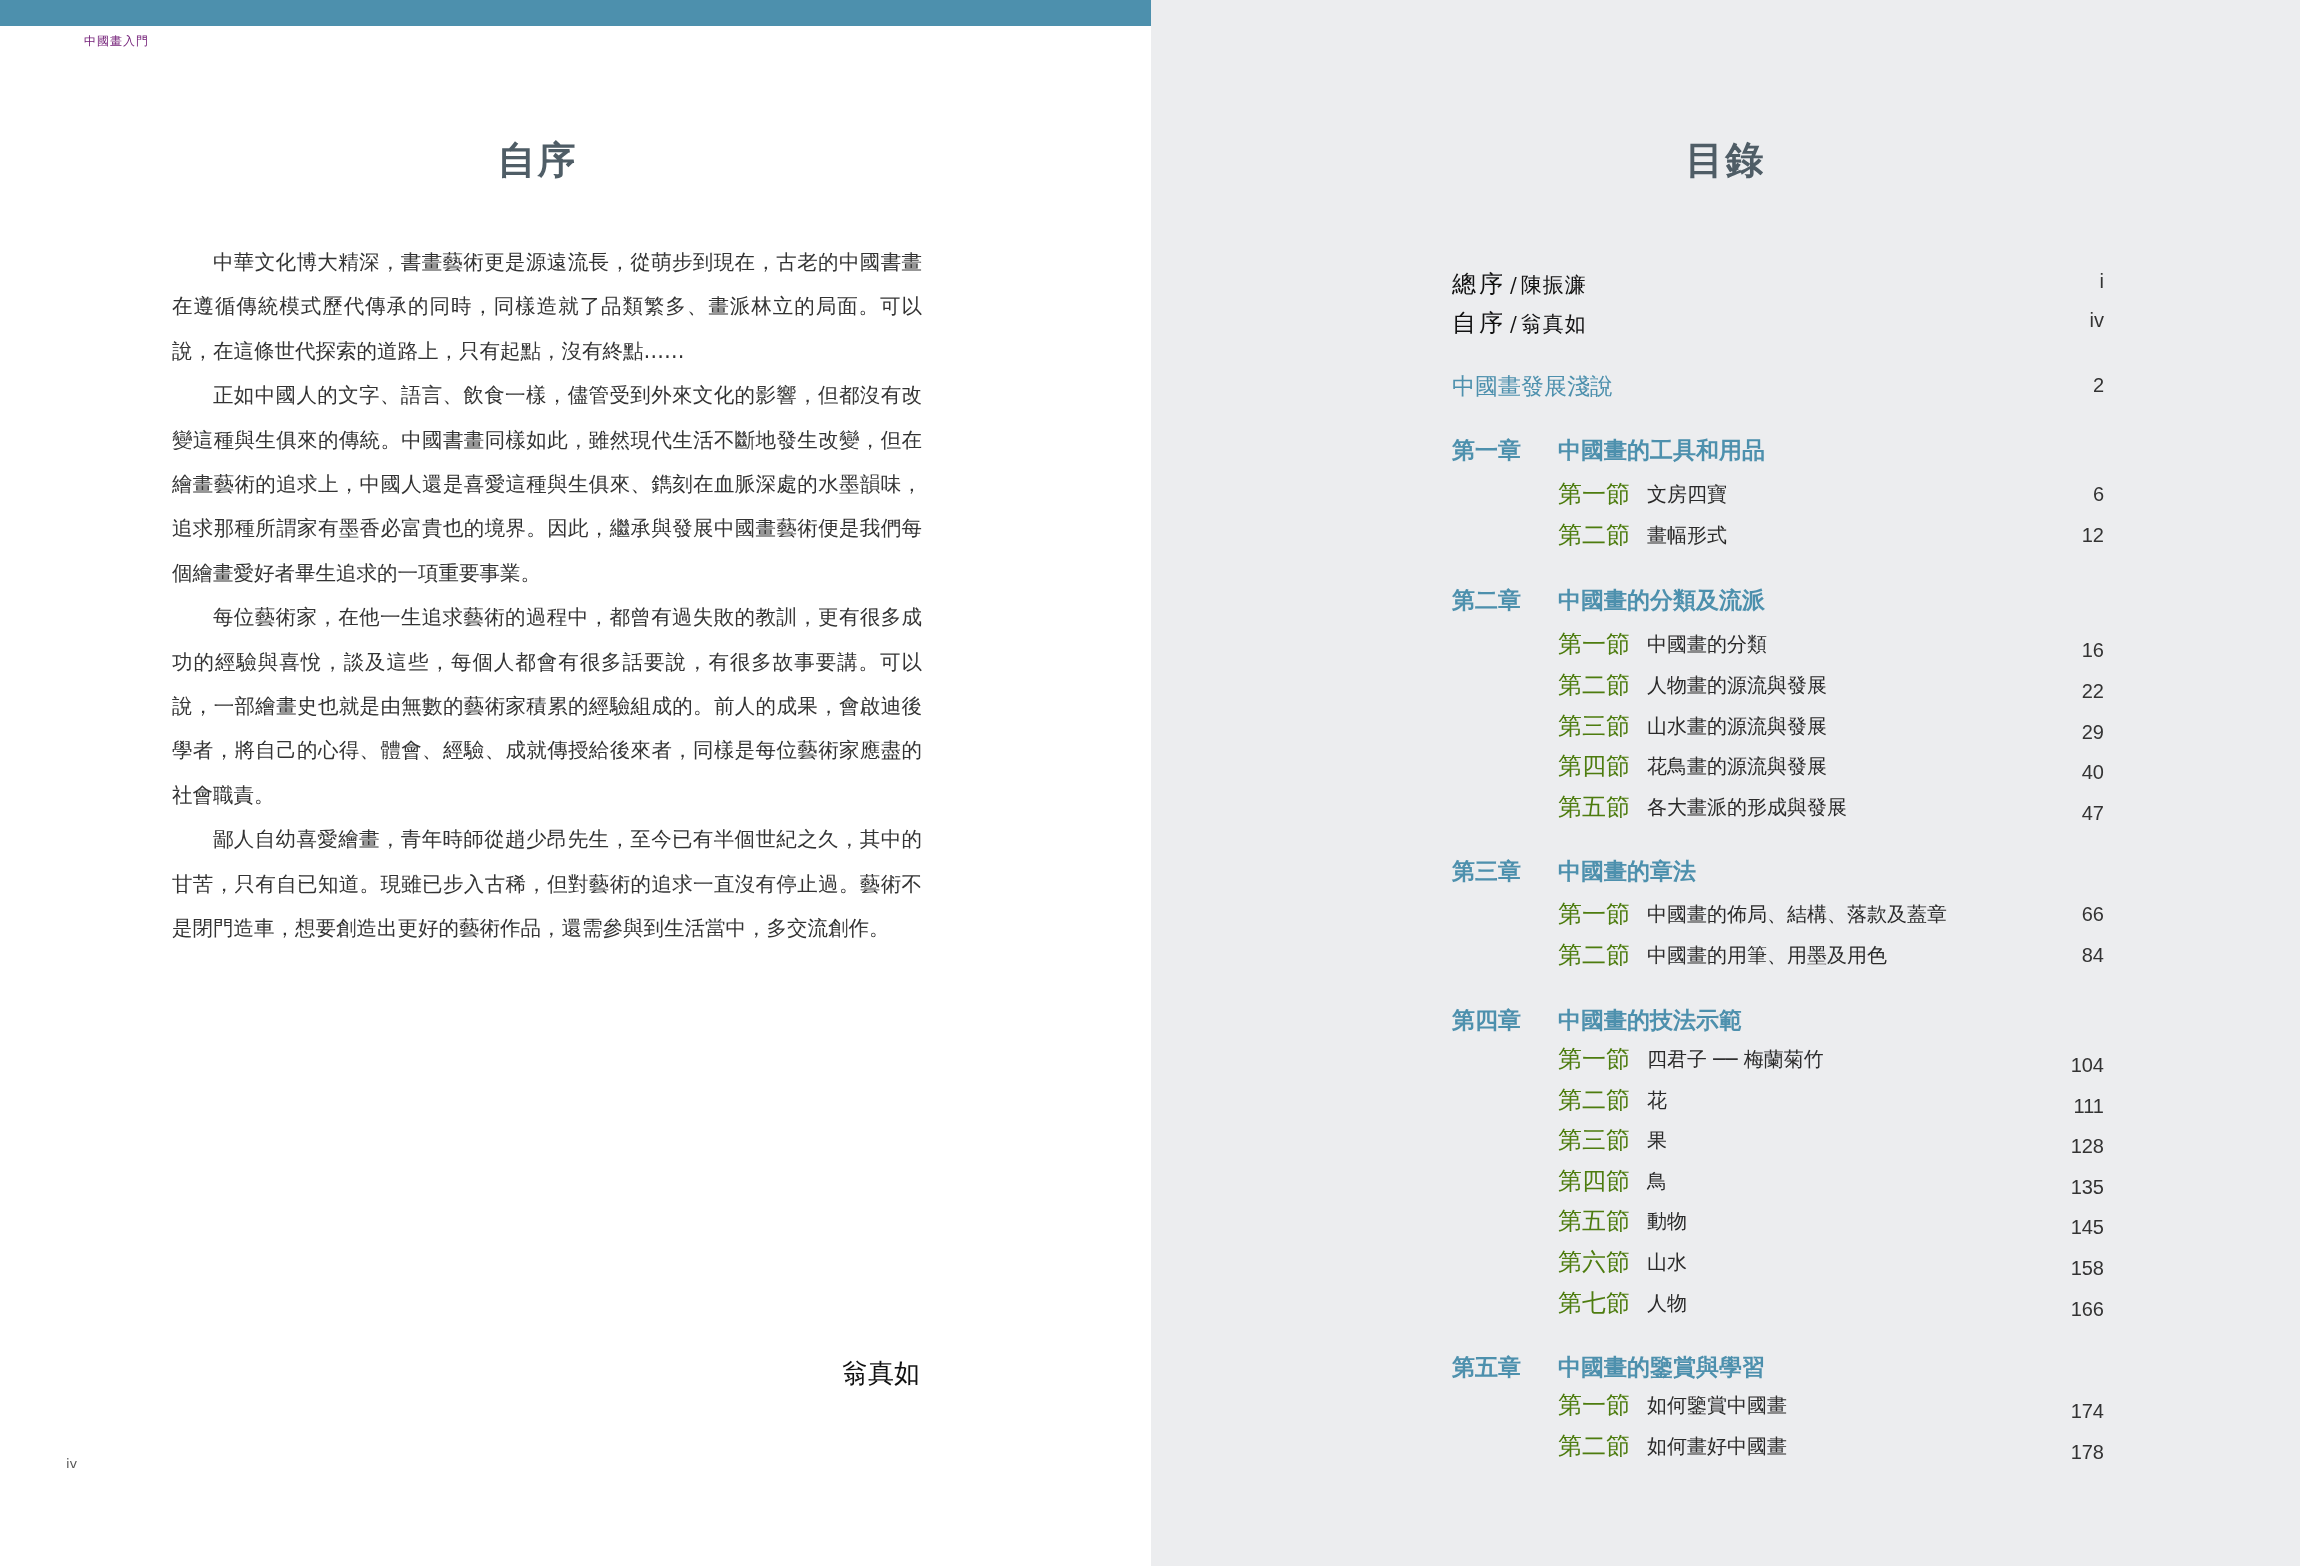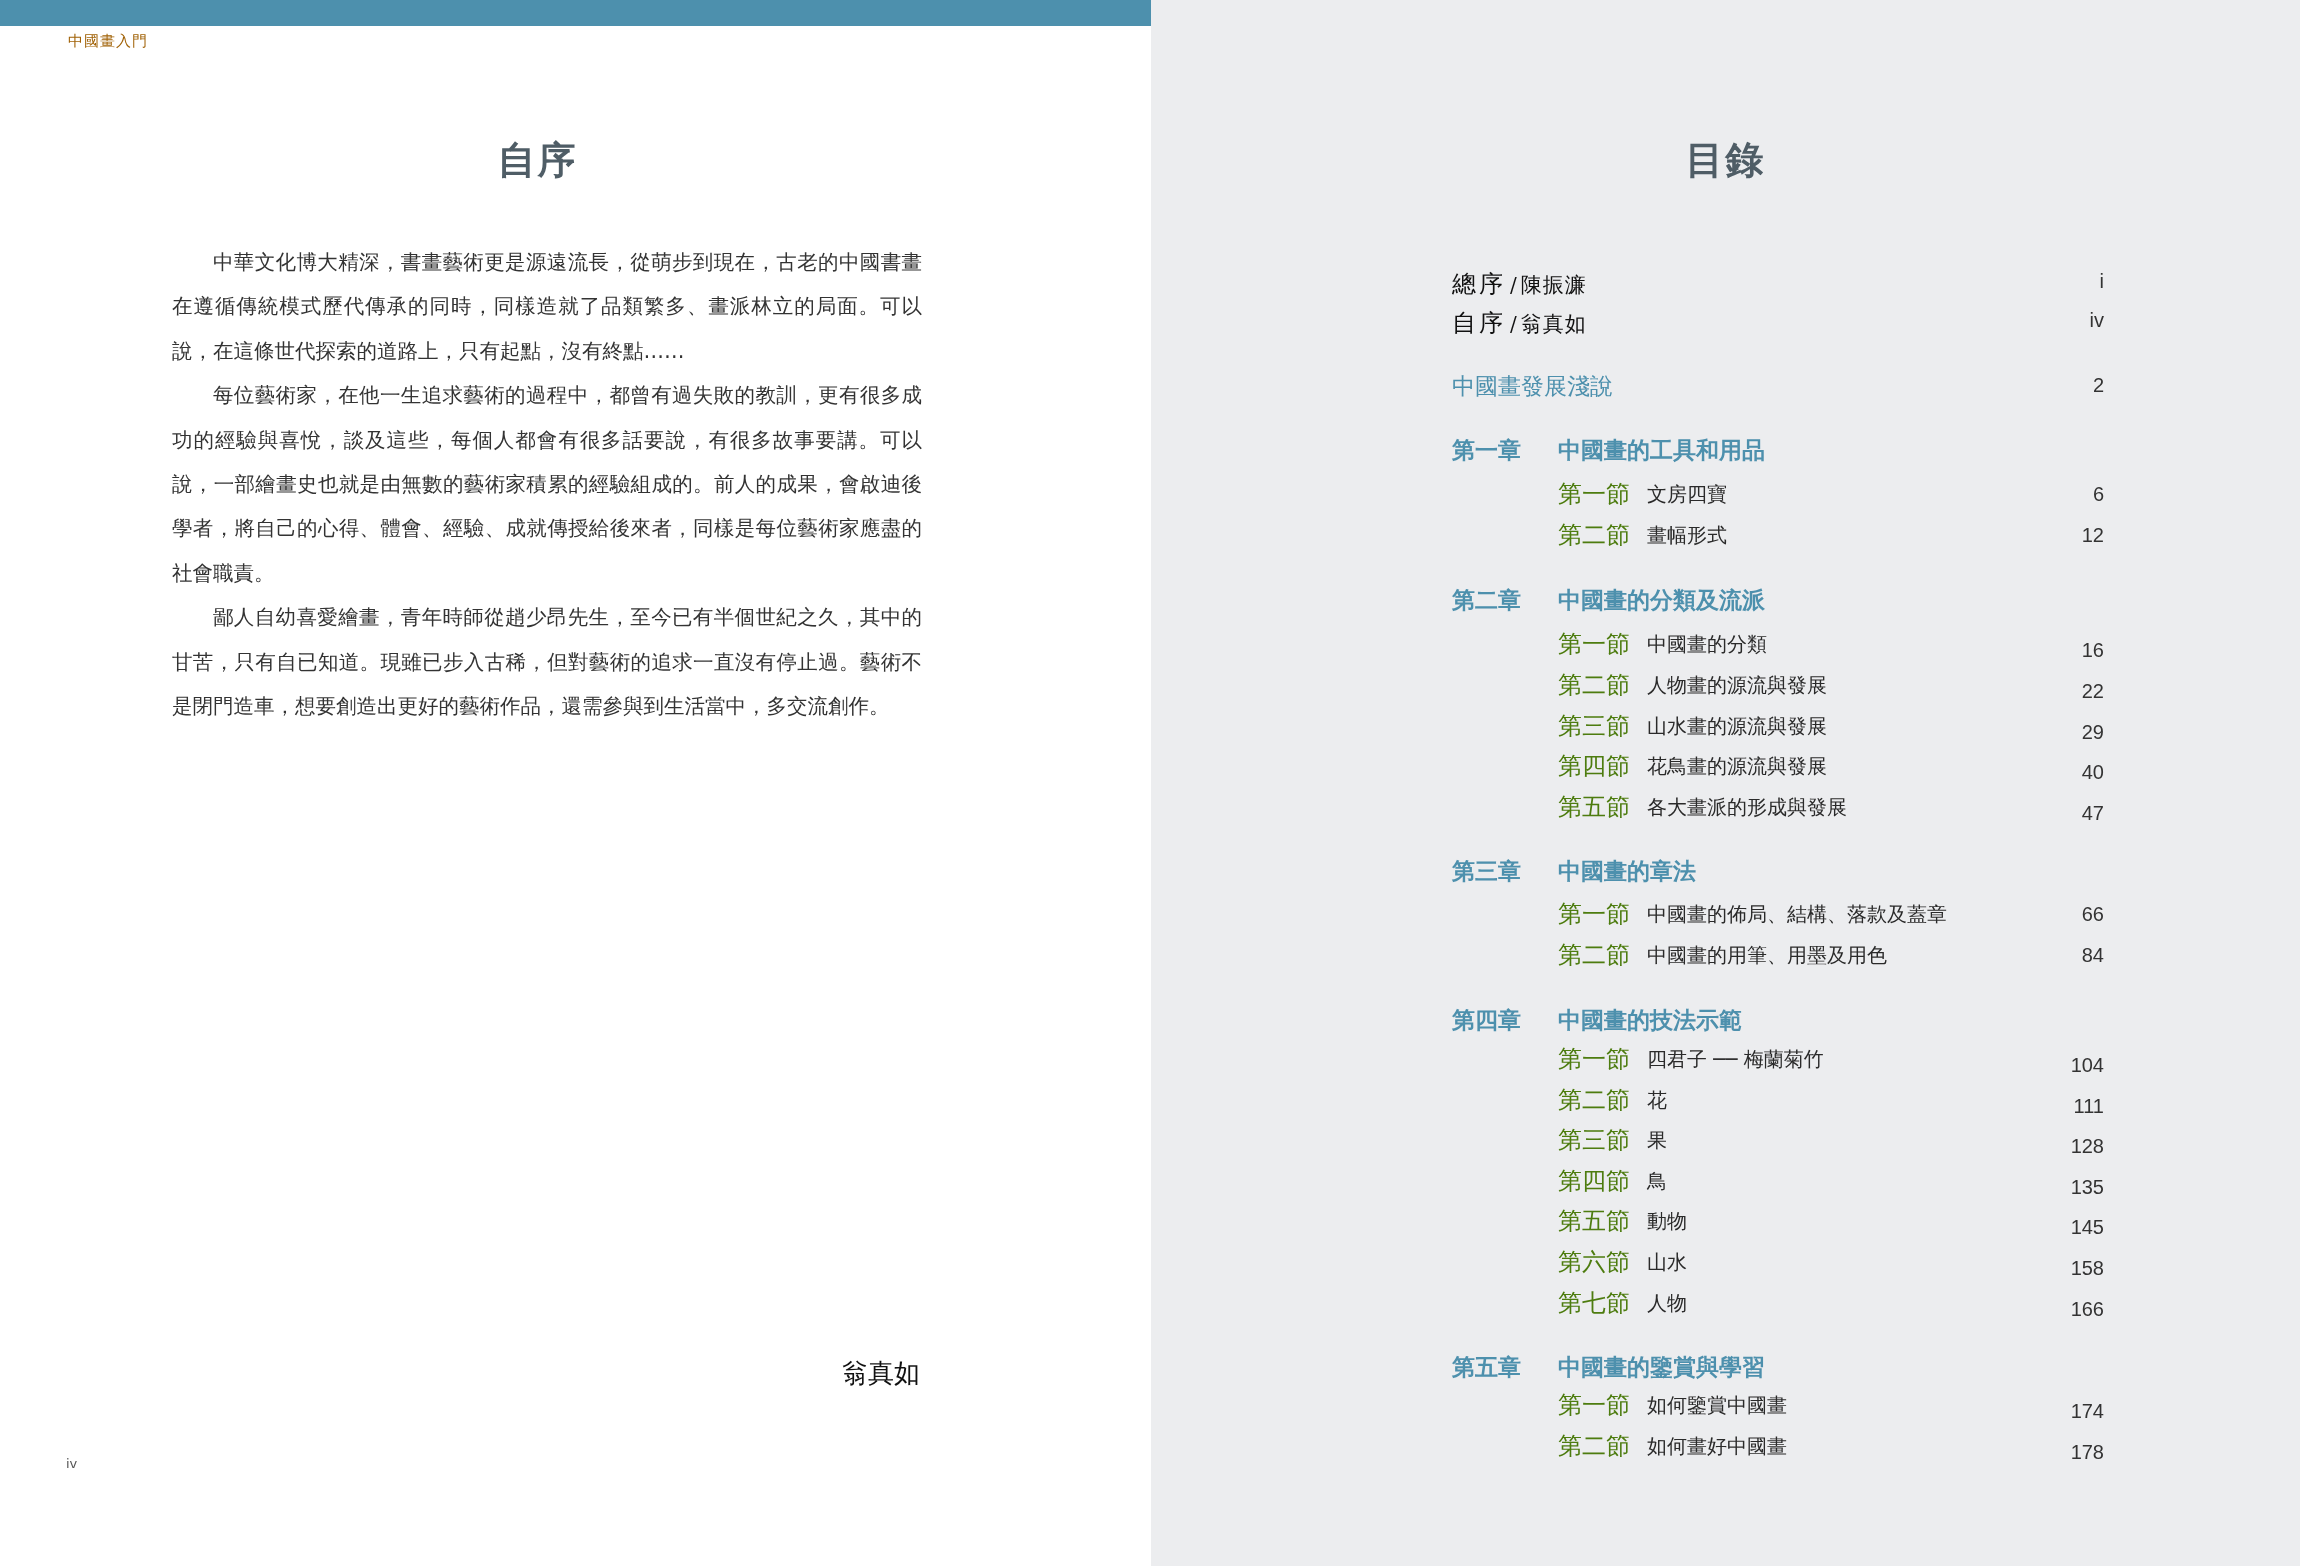--- a/index.html
+++ b/index.html
@@ -3,21 +3,21 @@
 <meta charset="utf-8">
 <style>
   * { margin: 0; padding: 0; box-sizing: border-box; }
   html, body { width: 2300px; height: 1566px; overflow: hidden; }
   body { position: relative; background: #ffffff; font-family: "DejaVu Sans", "Liberation Sans", sans-serif; }
 
   .page-left { position: absolute; left: 0; top: 0; width: 1151px; height: 1566px; background: #ffffff; }
   .page-right { position: absolute; left: 1151px; top: 0; width: 1149px; height: 1566px; background: #ecedef; }
 
   .top-bar { position: absolute; left: 0; top: 0; width: 1151px; height: 26px; background: #4d90ad; }
-  .running-head { position: absolute; left: 68px; top: 28px; font-family: "DejaVu Serif", "Liberation Serif", serif; font-size: 15px; color: #a16207; letter-spacing: 1px; line-height: 26px; }
+  .running-head { position: absolute; left: 84px; top: 28px; font-family: "DejaVu Serif", "Liberation Serif", serif; font-size: 12px; color: #701a75; letter-spacing: 1px; line-height: 26px; }
 
   .title-left { position: absolute; left: 0; width: 1075px; top: 134px; text-align: center; font-size: 38px; font-weight: bold; color: #4f5d66; letter-spacing: 2px; line-height: 52px; }
   .title-right { position: absolute; left: 1151px; width: 1149px; top: 134px; text-align: center; font-size: 38px; font-weight: bold; color: #4f5d66; letter-spacing: 2px; line-height: 52px; }
 
   .body-text { position: absolute; left: 172px; top: 240px; width: 750px; color: #333333; font-size: 20.5px; line-height: 44.4px; text-align: justify; }
   .body-text p { text-indent: 2em; }
 
   .signature { position: absolute; left: 700px; width: 220px; top: 1355px; text-align: right; font-size: 26px; color: #111111; line-height: 36px; }
   .folio-left { position: absolute; left: 66px; top: 1456px; font-size: 13px; color: #555; }
 
@@ -43,20 +43,21 @@
 </head>
 <body>
 
 <div class="page-left">
   <div class="top-bar"></div>
   <div class="running-head">中國畫入門</div>
   <div class="title-left">自序</div>
 
   <div class="body-text">
     <p>中華文化博大精深，書畫藝術更是源遠流長，從萌步到現在，古老的中國書畫在遵循傳統模式歷代傳承的同時，同樣造就了品類繁多、畫派林立的局面。可以說，在這條世代探索的道路上，只有起點，沒有終點……</p>
+    <p>正如中國人的文字、語言、飲食一樣，儘管受到外來文化的影響，但都沒有改變這種與生俱來的傳統。中國書畫同樣如此，雖然現代生活不斷地發生改變，但在繪畫藝術的追求上，中國人還是喜愛這種與生俱來、鐫刻在血脈深處的水墨韻味，追求那種所謂家有墨香必富貴也的境界。因此，繼承與發展中國畫藝術便是我們每個繪畫愛好者畢生追求的一項重要事業。</p>
     <p>每位藝術家，在他一生追求藝術的過程中，都曾有過失敗的教訓，更有很多成功的經驗與喜悅，談及這些，每個人都會有很多話要說，有很多故事要講。可以說，一部繪畫史也就是由無數的藝術家積累的經驗組成的。前人的成果，會啟迪後學者，將自己的心得、體會、經驗、成就傳授給後來者，同樣是每位藝術家應盡的社會職責。</p>
     <p>鄙人自幼喜愛繪畫，青年時師從趙少昂先生，至今已有半個世紀之久，其中的甘苦，只有自已知道。現雖已步入古稀，但對藝術的追求一直沒有停止過。藝術不是閉門造車，想要創造出更好的藝術作品，還需參與到生活當中，多交流創作。</p>
   </div>
 
   <div class="signature">翁真如</div>
   <div class="folio-left">iv</div>
 </div>
 
 <div class="page-right"></div>
 <div class="title-right">目錄</div>

